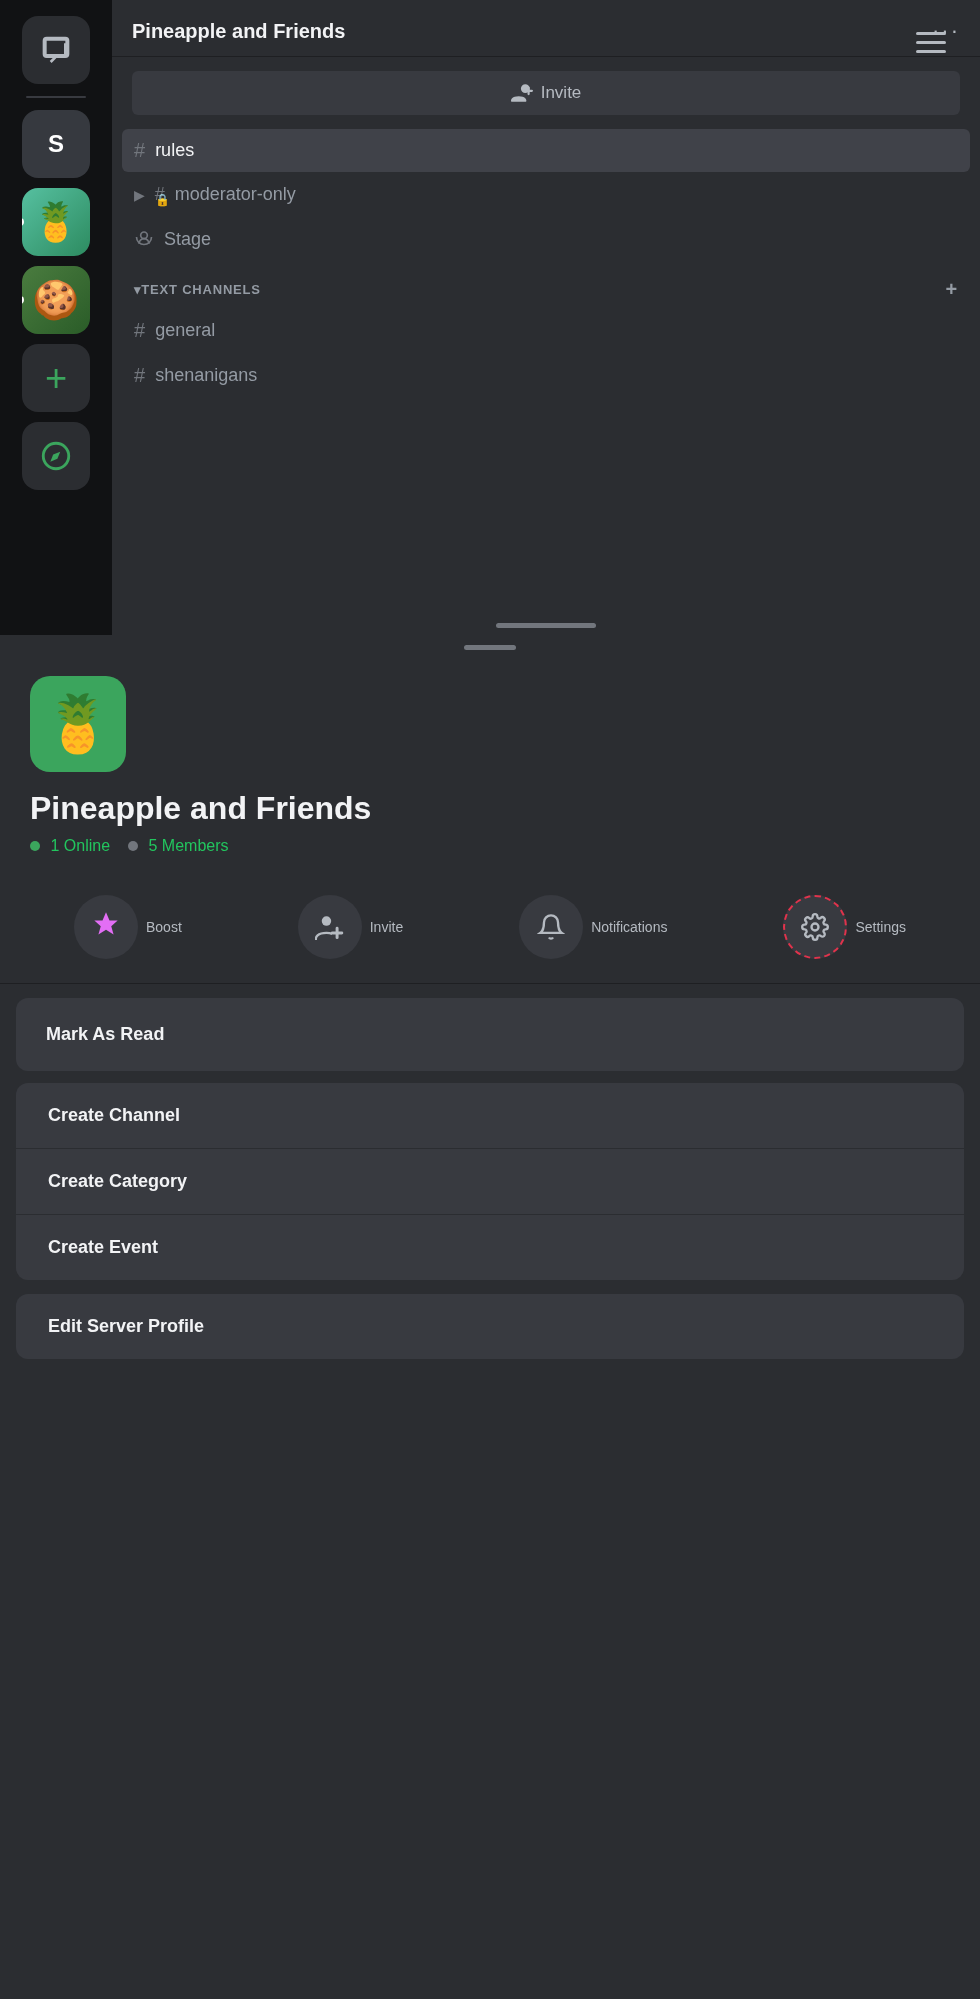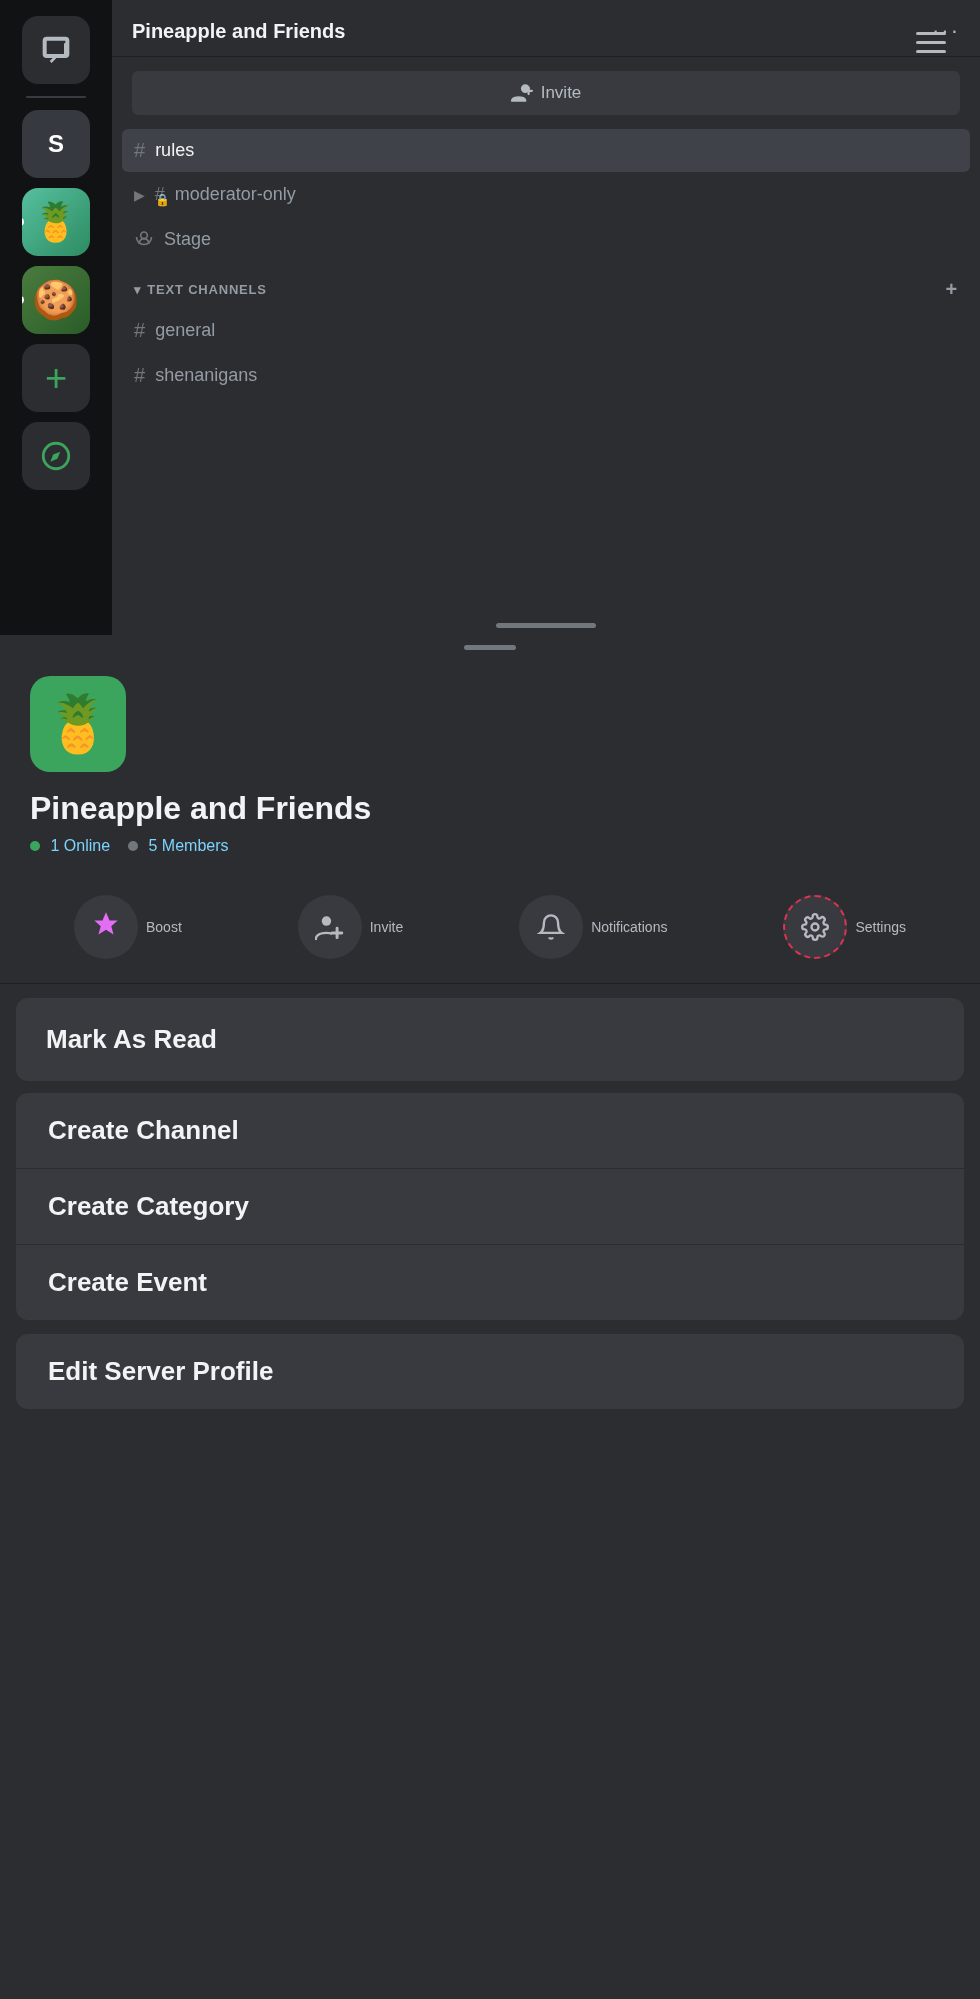--- a/index.html
+++ b/index.html
@@ -224,21 +224,21 @@
       font-weight: 800;
       color: #f2f3f5;
       margin-bottom: 10px;
     }
 
     .server-stats {
       display: flex;
       align-items: center;
       gap: 18px;
       font-size: 16px;
-      color: #7dd3fc;
+      color: #22c55e;
     }
 
     .stat-dot {
       width: 10px;
       height: 10px;
       border-radius: 50%;
       display: inline-block;
       margin-right: 6px;
     }
 
@@ -280,21 +280,21 @@
       border: 2.5px dashed #e0334c;
     }
 
     .action-label {
       font-size: 14px;
       color: #b5bac1;
     }
 
     .menu-item {
       padding: 26px 30px;
-      font-size: 26px;
+      font-size: 18px;
       font-weight: 600;
       color: #f2f3f5;
       cursor: pointer;
       border-bottom: 1px solid #1e1f22;
     }
 
     .menu-item.grouped {
       border-bottom: none;
     }
 
@@ -443,21 +443,21 @@
             <circle cx="12" cy="10" r="4"></circle>
             <path d="M6 20c0-3.31 2.69-6 6-6s6 2.69 6 6"></path>
             <path d="M3 12c0 4.97 4.03 9 9 9s9-4.03 9-9"></path>
           </svg>
         </span>
         <span>Stage</span>
       </div>
 
       <div class="category-header">
         <span>▾</span>
-        <span style="flex:1;margin-left:6px;">TEXT CHANNELS</span>
+        <span style="flex:1;margin-left:0;">TEXT CHANNELS</span>
         <span class="category-plus">+</span>
       </div>
 
       <div class="channel-item">
         <span class="channel-icon">#</span>
         <span>general</span>
       </div>
 
       <div class="channel-item">
         <span class="channel-icon">#</span>

